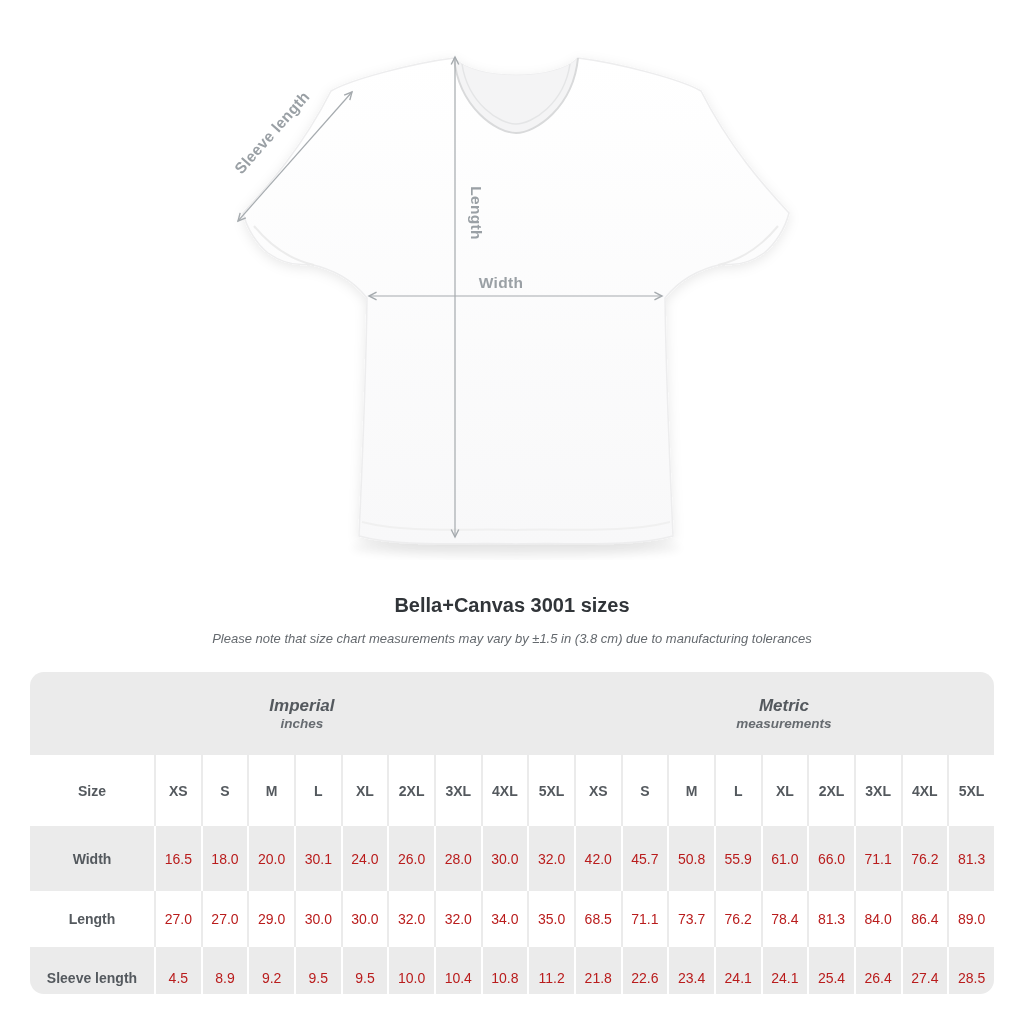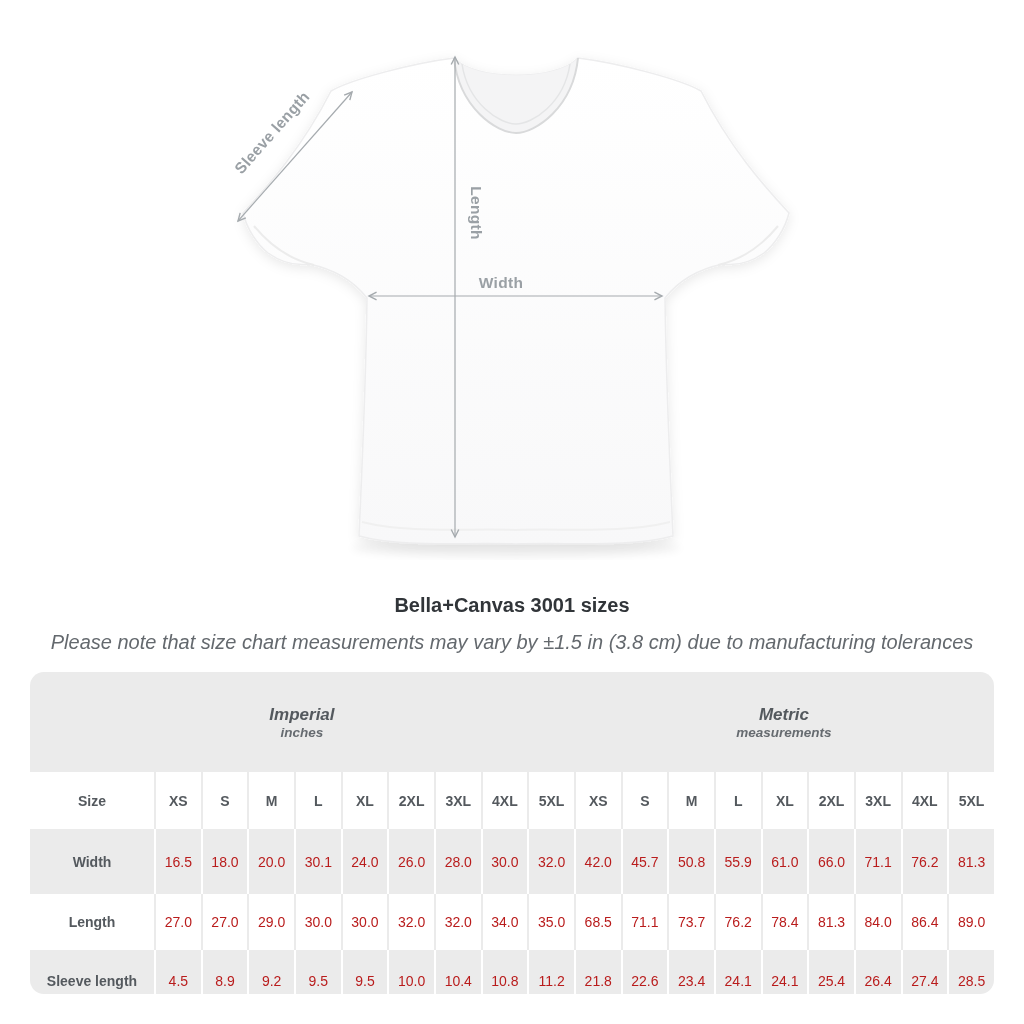--- a/index.html
+++ b/index.html
@@ -15,38 +15,38 @@
     font-size:15.5px; font-weight:600; letter-spacing:.3px;
     fill:#9aa0a5;
   }
   
   #page-title {
     position:absolute; left:0; top:594px; width:1024px;
     text-align:center; font-size:20px; font-weight:bold; color:#313539;
   }
   #page-subtitle {
     position:absolute; left:0; top:631px; width:1024px;
-    text-align:center; font-size:20px; font-style:italic; color:#64696e;
+    text-align:center; font-size:13px; font-style:italic; color:#64696e;
   }
   
   #table-wrap {
     position:absolute; left:30px; top:672px; width:964px; height:322px;
     background:#ebebeb; border-radius:14px; overflow:hidden;
   }
   #size-table {
     width:100%; height:100%;
     border-collapse:separate; border-spacing:0;
     table-layout:fixed;
   }
   #size-table col.label-col { width:124px; }
   #size-table td, #size-table th { padding:0; text-align:center; vertical-align:middle; }
-  tr.section-row th { height:100px; background:transparent; }
+  tr.section-row th { height:83px; background:transparent; }
   .sec-label { font-size:17px; font-weight:bold; font-style:italic; color:#54595e; }
   .sec-sub   { font-size:13.5px; font-style:italic; color:#666b70; margin-top:0; }
-  tr.sizes-row  td { height:57px; }
+  tr.sizes-row  td { height:71px; }
   tr.width-row  td { height:65px; }
   tr.length-row td { height:56px; }
   tr.sleeve-row td { height:61px; }
   tr.row-white td { background:#ffffff; border-left:2px solid #ebebeb; }
   tr.row-gray  td { background:transparent; border-left:2px solid #ffffff; }
   tr.row-white td:first-child, tr.row-gray td:first-child { border-left:none; }
   .hdr  { font-size:14px; font-weight:bold; color:#54595e; }
   .rowlabel { font-size:14px; font-weight:bold; color:#54595e; }
   .val  { font-size:14px; color:#b91c1c; }
 </style>

